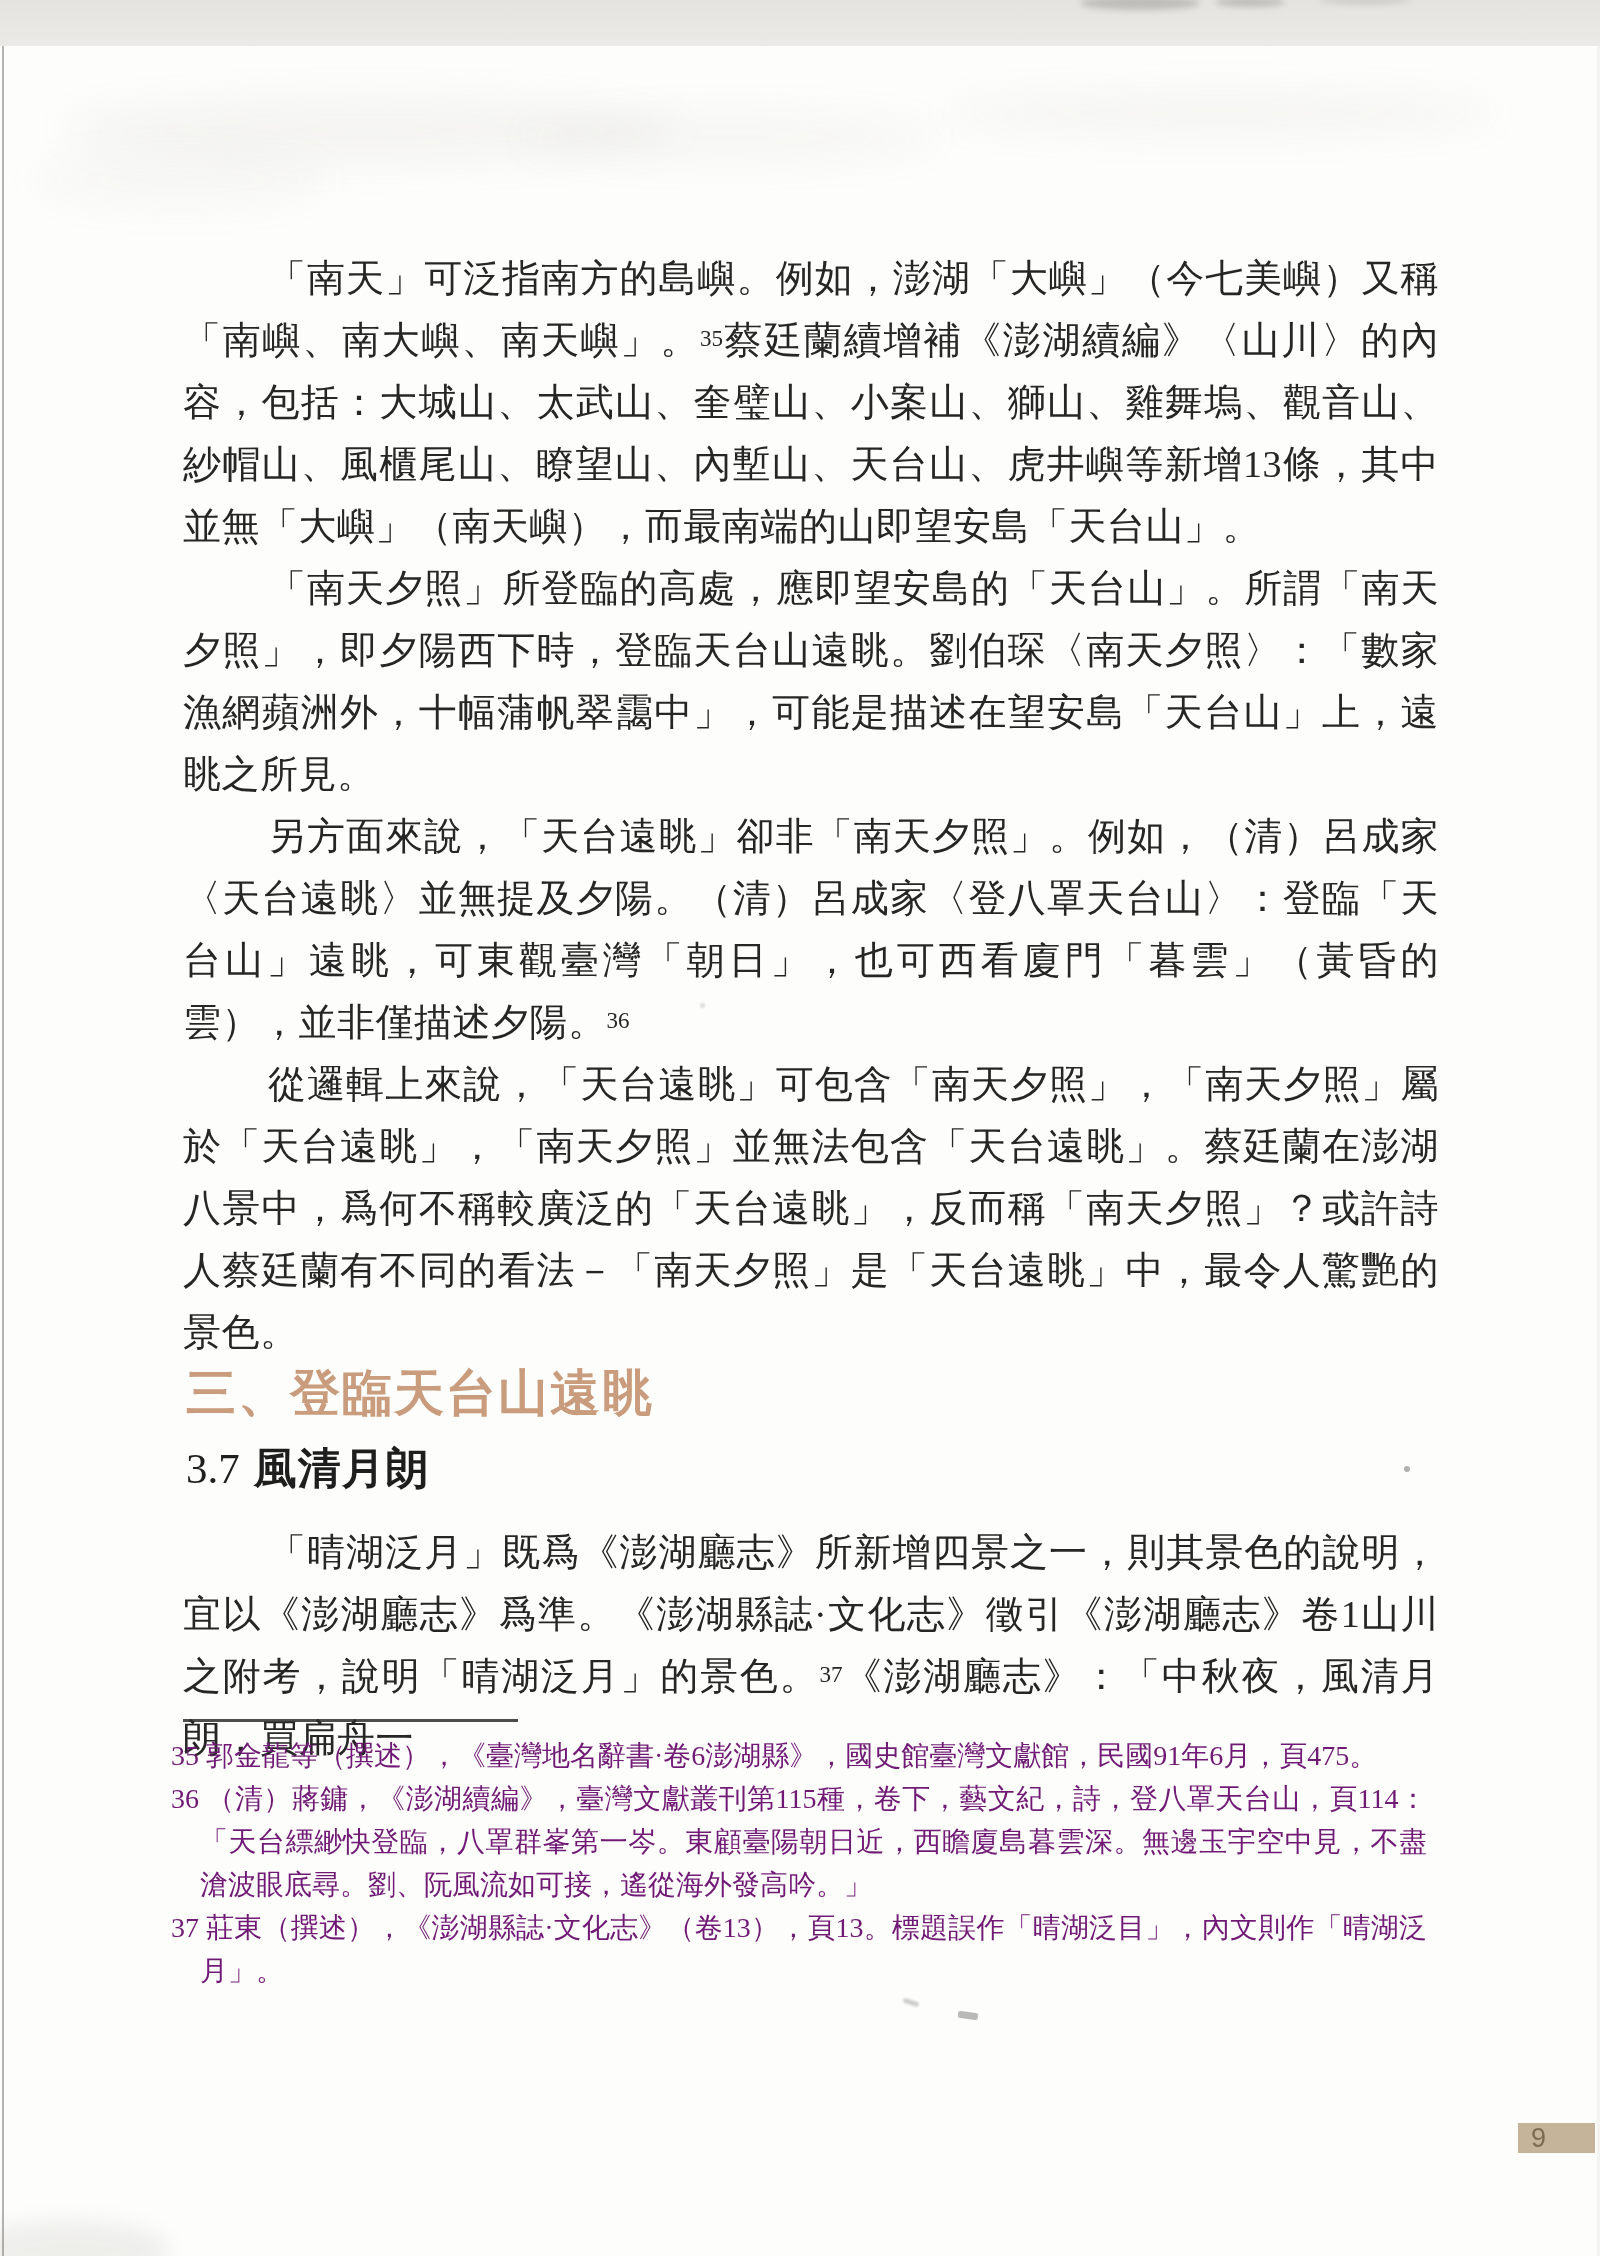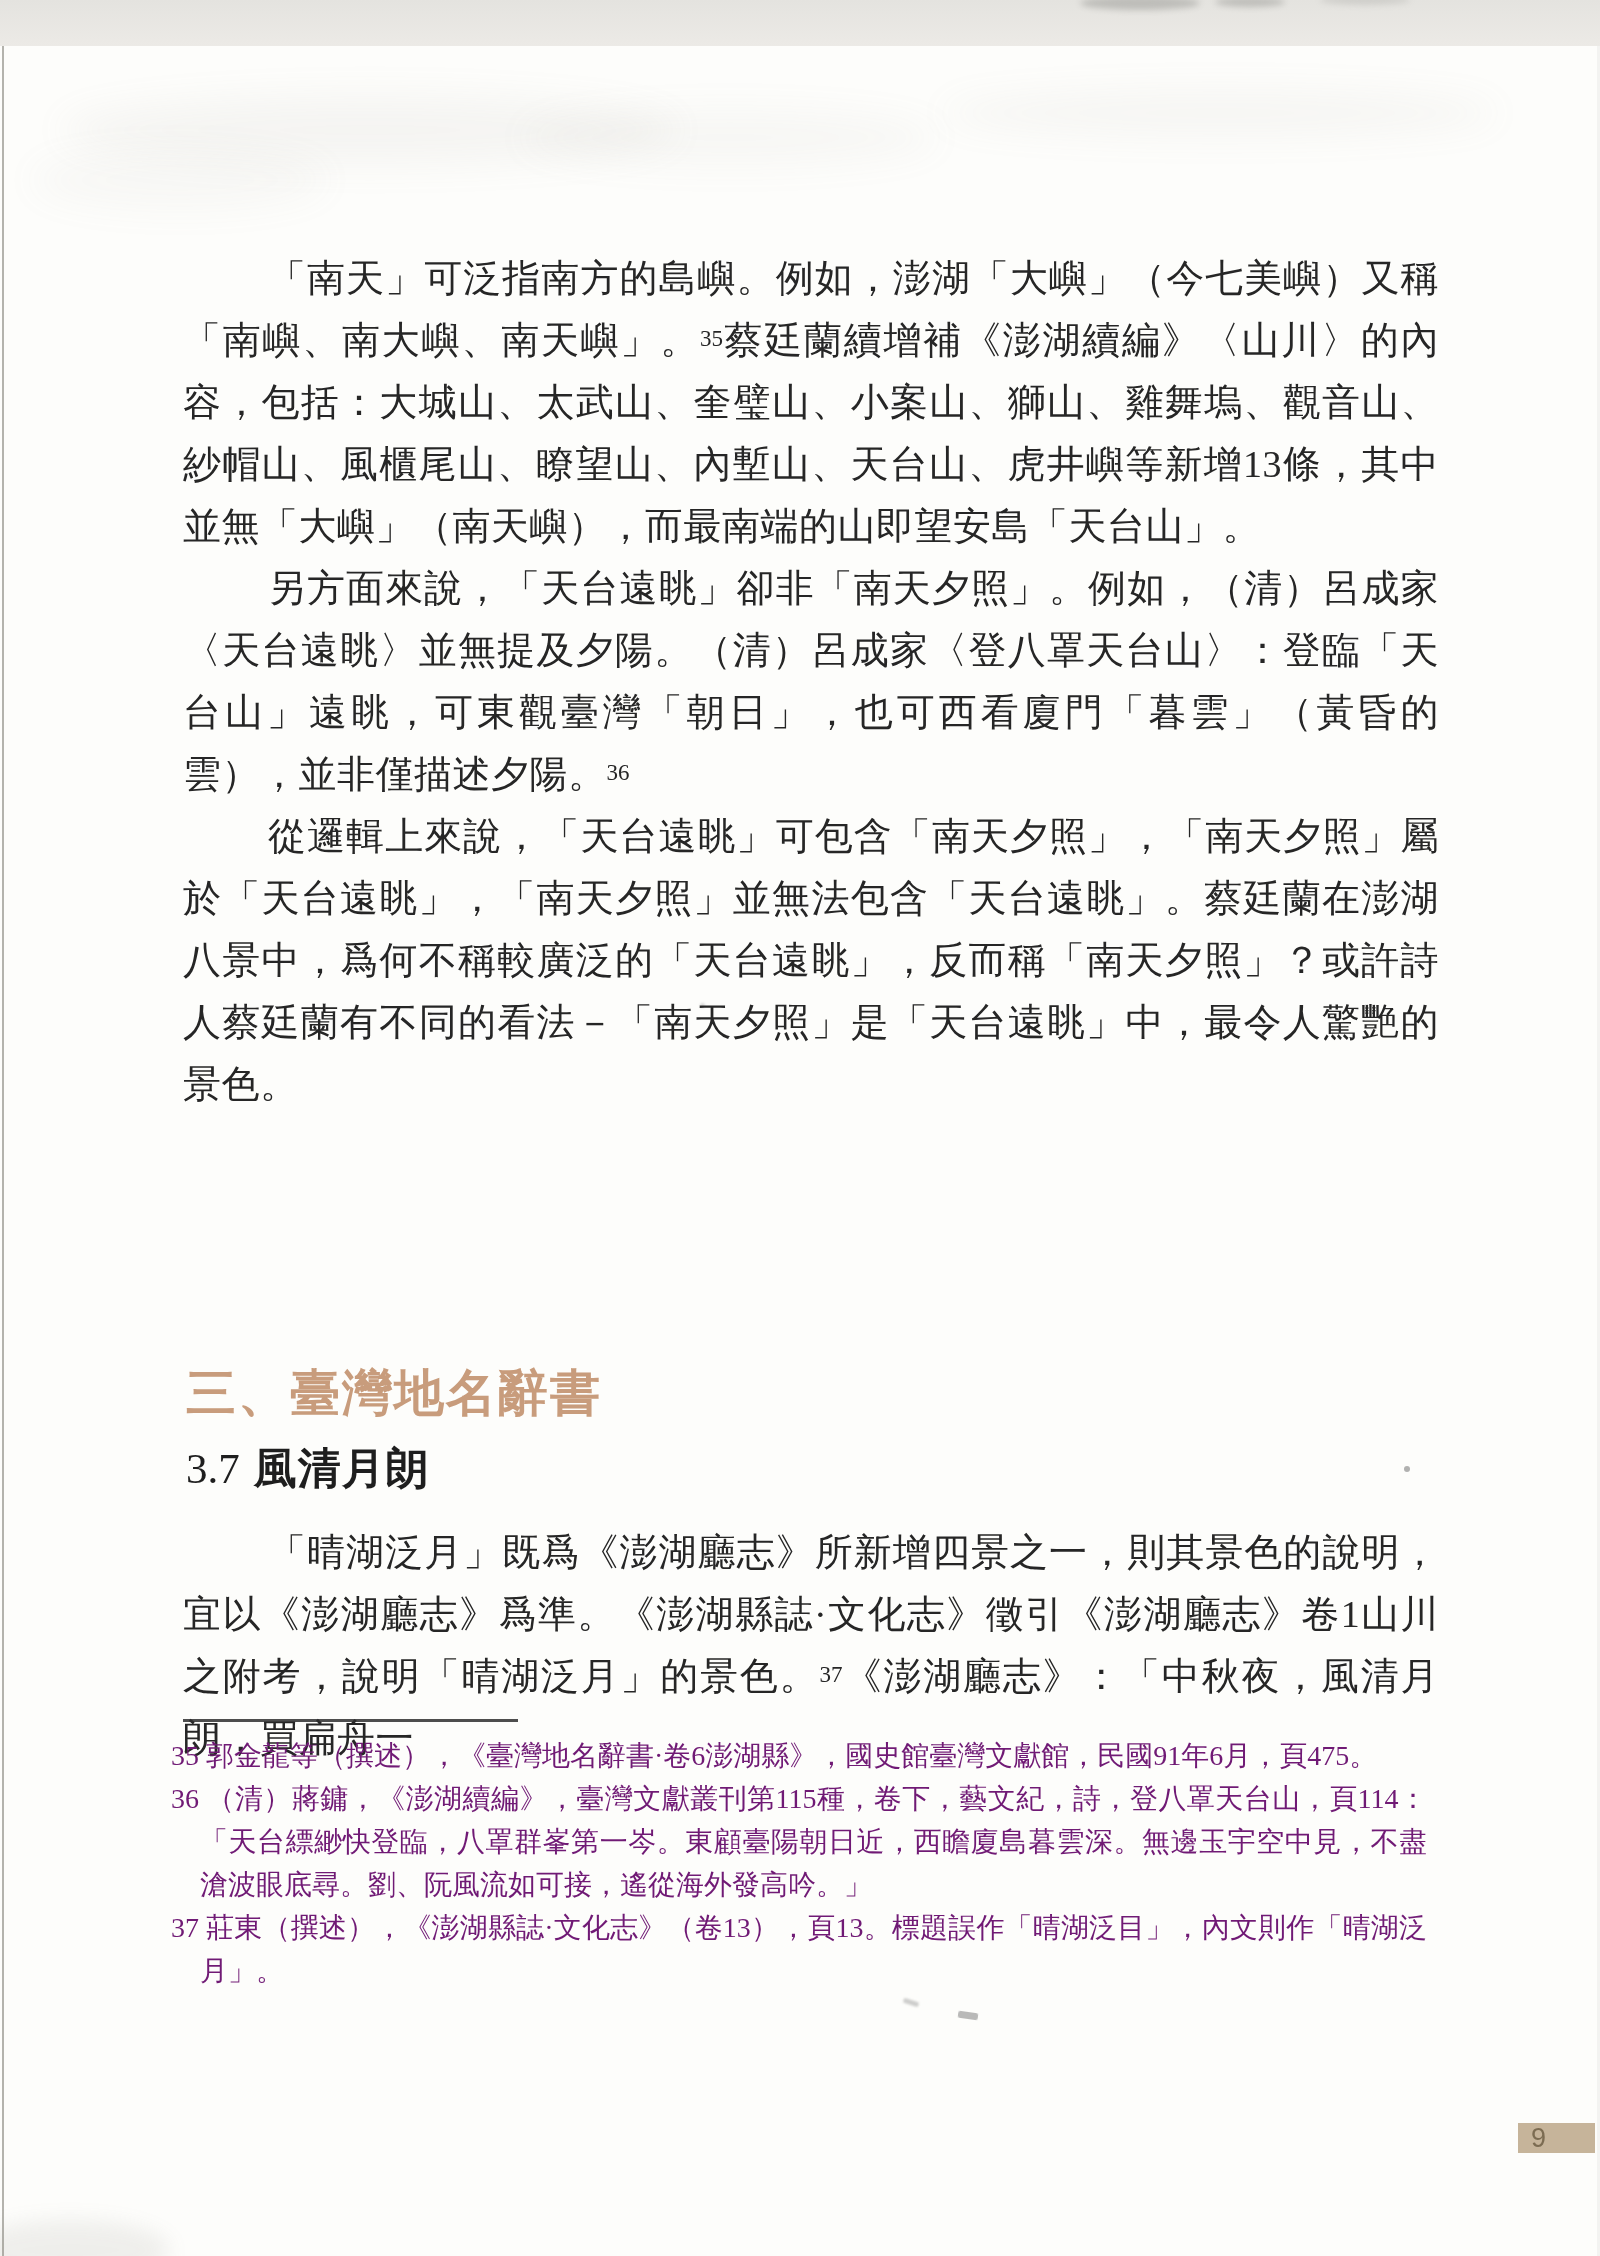--- a/index.html
+++ b/index.html
@@ -112,25 +112,26 @@
   <div class="scan-left-line"></div>
   <div class="scan-right-line"></div>
   <div class="scan-corner-smudge"></div>
   <div class="mark mark-1"></div>
   <div class="mark mark-2"></div>
   <div class="mark mark-3"></div>
   <div class="mark mark-4"></div>
 
   <div class="body-block block-top" id="paras-top">
       <p>「南天」可泛指南方的島嶼。例如，澎湖「大嶼」（今七美嶼）又稱「南嶼、南大嶼、南天嶼」。<sup class="fnref">35</sup>蔡廷蘭續增補《澎湖續編》〈山川〉的內容，包括：大城山、太武山、奎璧山、小案山、獅山、雞舞塢、觀音山、紗帽山、風櫃尾山、瞭望山、內塹山、天台山、虎井嶼等新增13條，其中並無「大嶼」（南天嶼），而最南端的山即望安島「天台山」。</p>
+      <p>「南天夕照」所登臨的高處，應即望安島的「天台山」。所謂「南天夕照」，即夕陽西下時，登臨天台山遠眺。劉伯琛〈南天夕照〉：「數家漁網蘋洲外，十幅蒲帆翠靄中」，可能是描述在望安島「天台山」上，遠眺之所見。</p>
       <p>另方面來說，「天台遠眺」卻非「南天夕照」。例如，（清）呂成家〈天台遠眺〉並無提及夕陽。（清）呂成家〈登八罩天台山〉：登臨「天台山」遠眺，可東觀臺灣「朝日」，也可西看廈門「暮雲」（黃昏的雲），並非僅描述夕陽。<sup class="fnref">36</sup></p>
       <p>從邏輯上來說，「天台遠眺」可包含「南天夕照」，「南天夕照」屬於「天台遠眺」，「南天夕照」並無法包含「天台遠眺」。蔡廷蘭在澎湖八景中，爲何不稱較廣泛的「天台遠眺」，反而稱「南天夕照」？或許詩人蔡廷蘭有不同的看法－「南天夕照」是「天台遠眺」中，最令人驚艷的景色。</p>
     </div>
 
-  <h2 class="section-heading">三、臺灣地名辭書</h2>
+  <h2 class="section-heading">三、登臨天台山遠眺</h2>
 
   <h3 class="subsection-heading">
     <span class="sub-num">3.7</span><span class="sub-title">風清月朗</span>
   </h3>
 
   <div class="body-block block-bottom" id="paras-bottom">
       <p>「晴湖泛月」既爲《澎湖廳志》所新增四景之一，則其景色的說明，宜以《澎湖廳志》爲準。《澎湖縣誌·文化志》徵引《澎湖廳志》卷1山川之附考，說明「晴湖泛月」的景色。<sup class="fnref">37</sup>《澎湖廳志》：「中秋夜，風清月朗，買扁舟一</p>
     </div>
 
   <div class="footnote-sep"></div>

